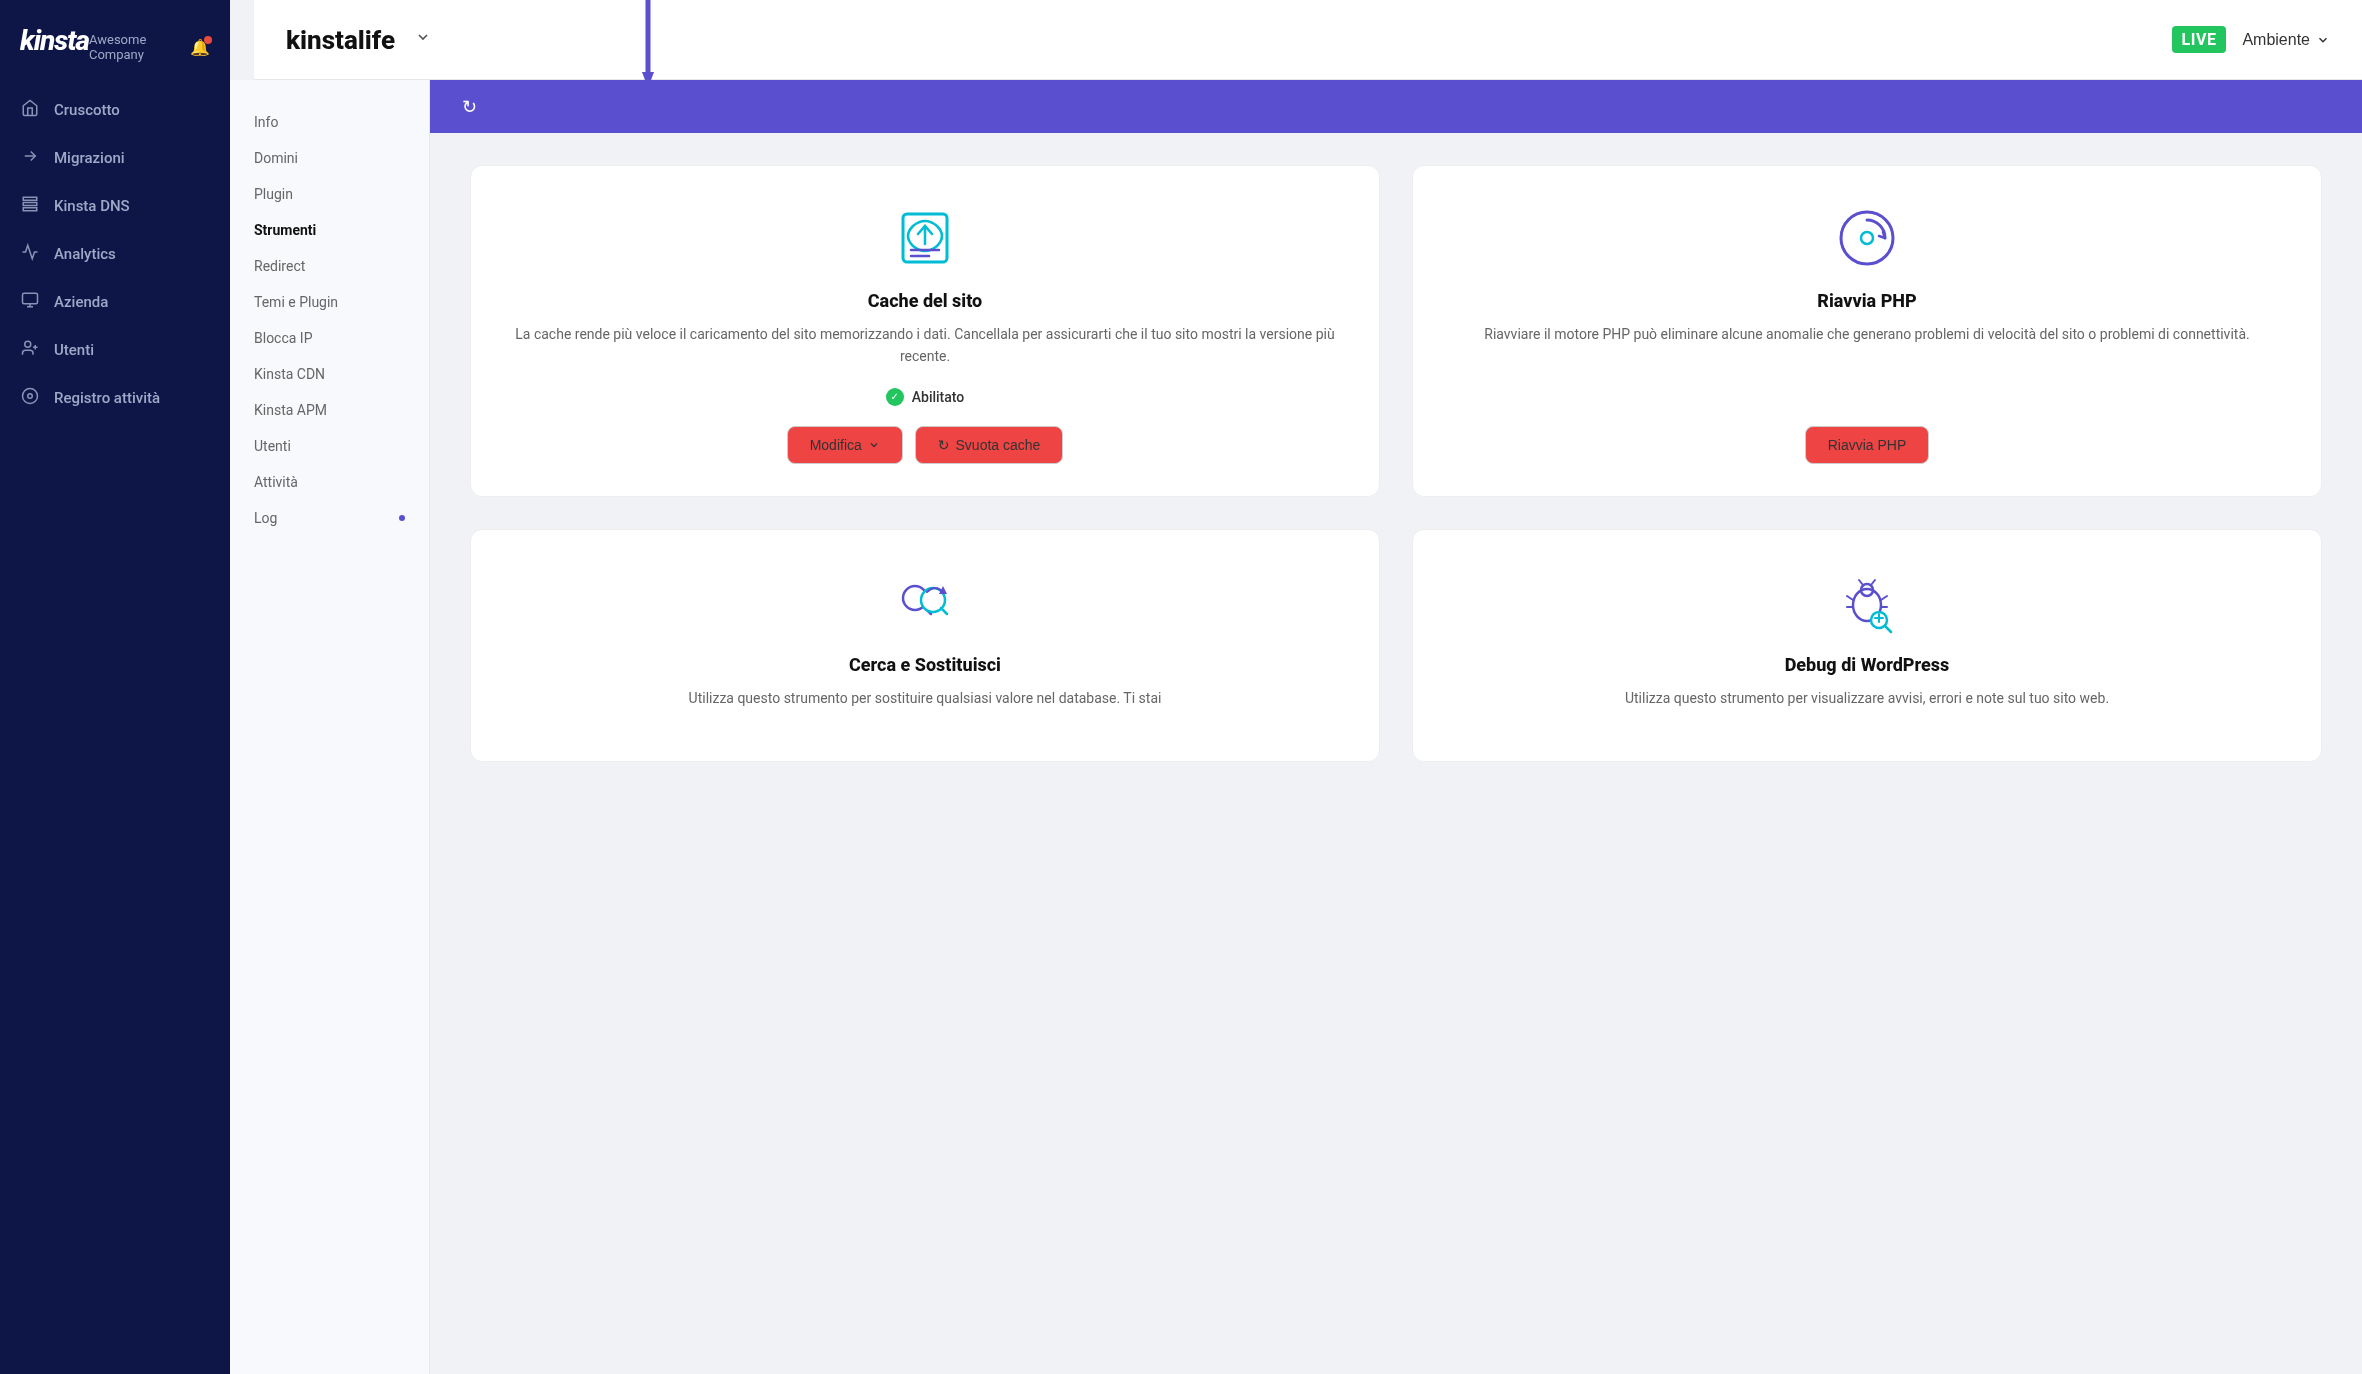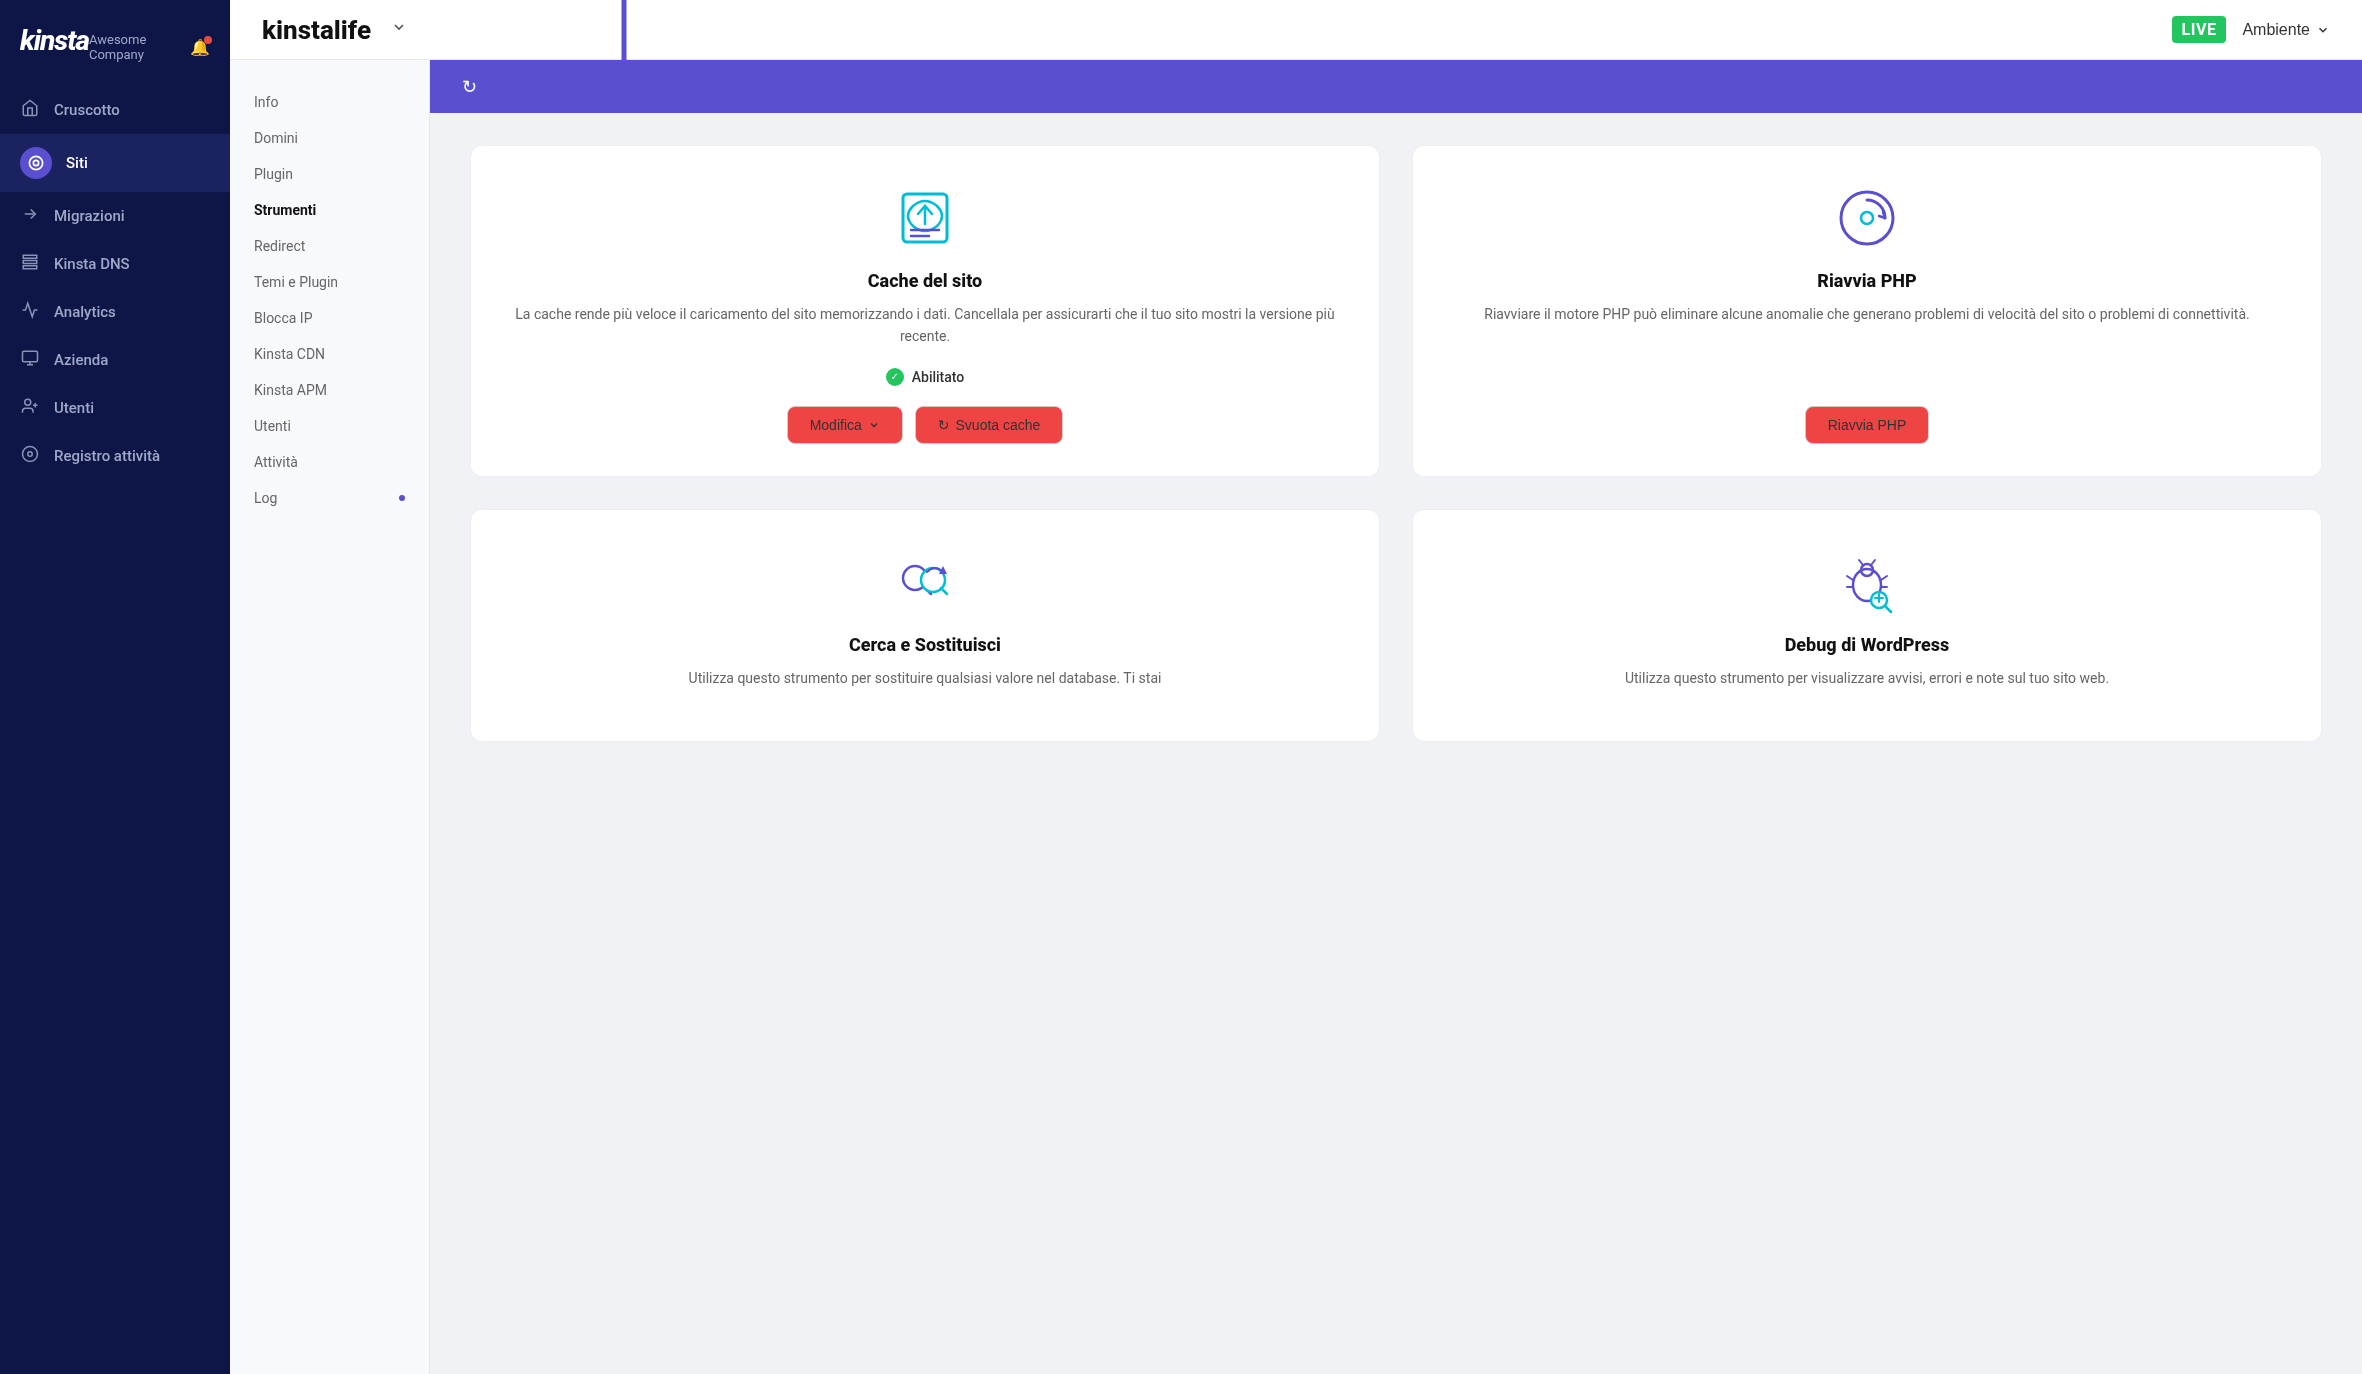--- a/index.html
+++ b/index.html
@@ -94,26 +94,27 @@
       display: flex;
       flex-direction: column;
       overflow: hidden;
     }
 
     
     .topbar {
       background: #fff;
       border-bottom: 1px solid #e5e7eb;
       padding: 0 32px;
-      height: 60px;
+      height: 80px;
       display: flex;
       align-items: center;
       gap: 16px;
       flex-shrink: 0;
       position: relative;
+      margin-left: 24px;
     }
     .site-name {
       font-size: 26px;
       font-weight: 800;
       color: #111;
     }
     .site-dropdown-btn {
       background: none;
       border: none;
       cursor: pointer;
@@ -296,29 +297,20 @@
     <div class="nav-item">
       <span class="nav-icon">
         <svg width="18" height="18" viewBox="0 0 24 24" fill="none" stroke="currentColor" stroke-width="2">
             <path d="M3 9l9-7 9 7v11a2 2 0 01-2 2H5a2 2 0 01-2-2z"></path>
             <polyline points="9 22 9 12 15 12 15 22"></polyline>
           </svg>
       </span>
       <span class="nav-label">Cruscotto</span>
     </div>
 
-    <div class="nav-item active">
-      <span class="active-indicator">
-        <svg width="16" height="16" viewBox="0 0 24 24" fill="none" stroke="currentColor" stroke-width="2.5">
-            <circle cx="12" cy="12" r="10"></circle>
-            <circle cx="12" cy="12" r="4"></circle>
-          </svg>
-      </span>
-      <span class="nav-label">Siti</span>
-    </div>
 
     <div class="nav-item">
       <span class="nav-icon">
         <svg width="18" height="18" viewBox="0 0 24 24" fill="none" stroke="currentColor" stroke-width="2">
             <polyline points="5 12 19 12"></polyline>
             <polyline points="13 6 19 12 13 18"></polyline>
           </svg>
       </span>
       <span class="nav-label">Migrazioni</span>
     </div>

